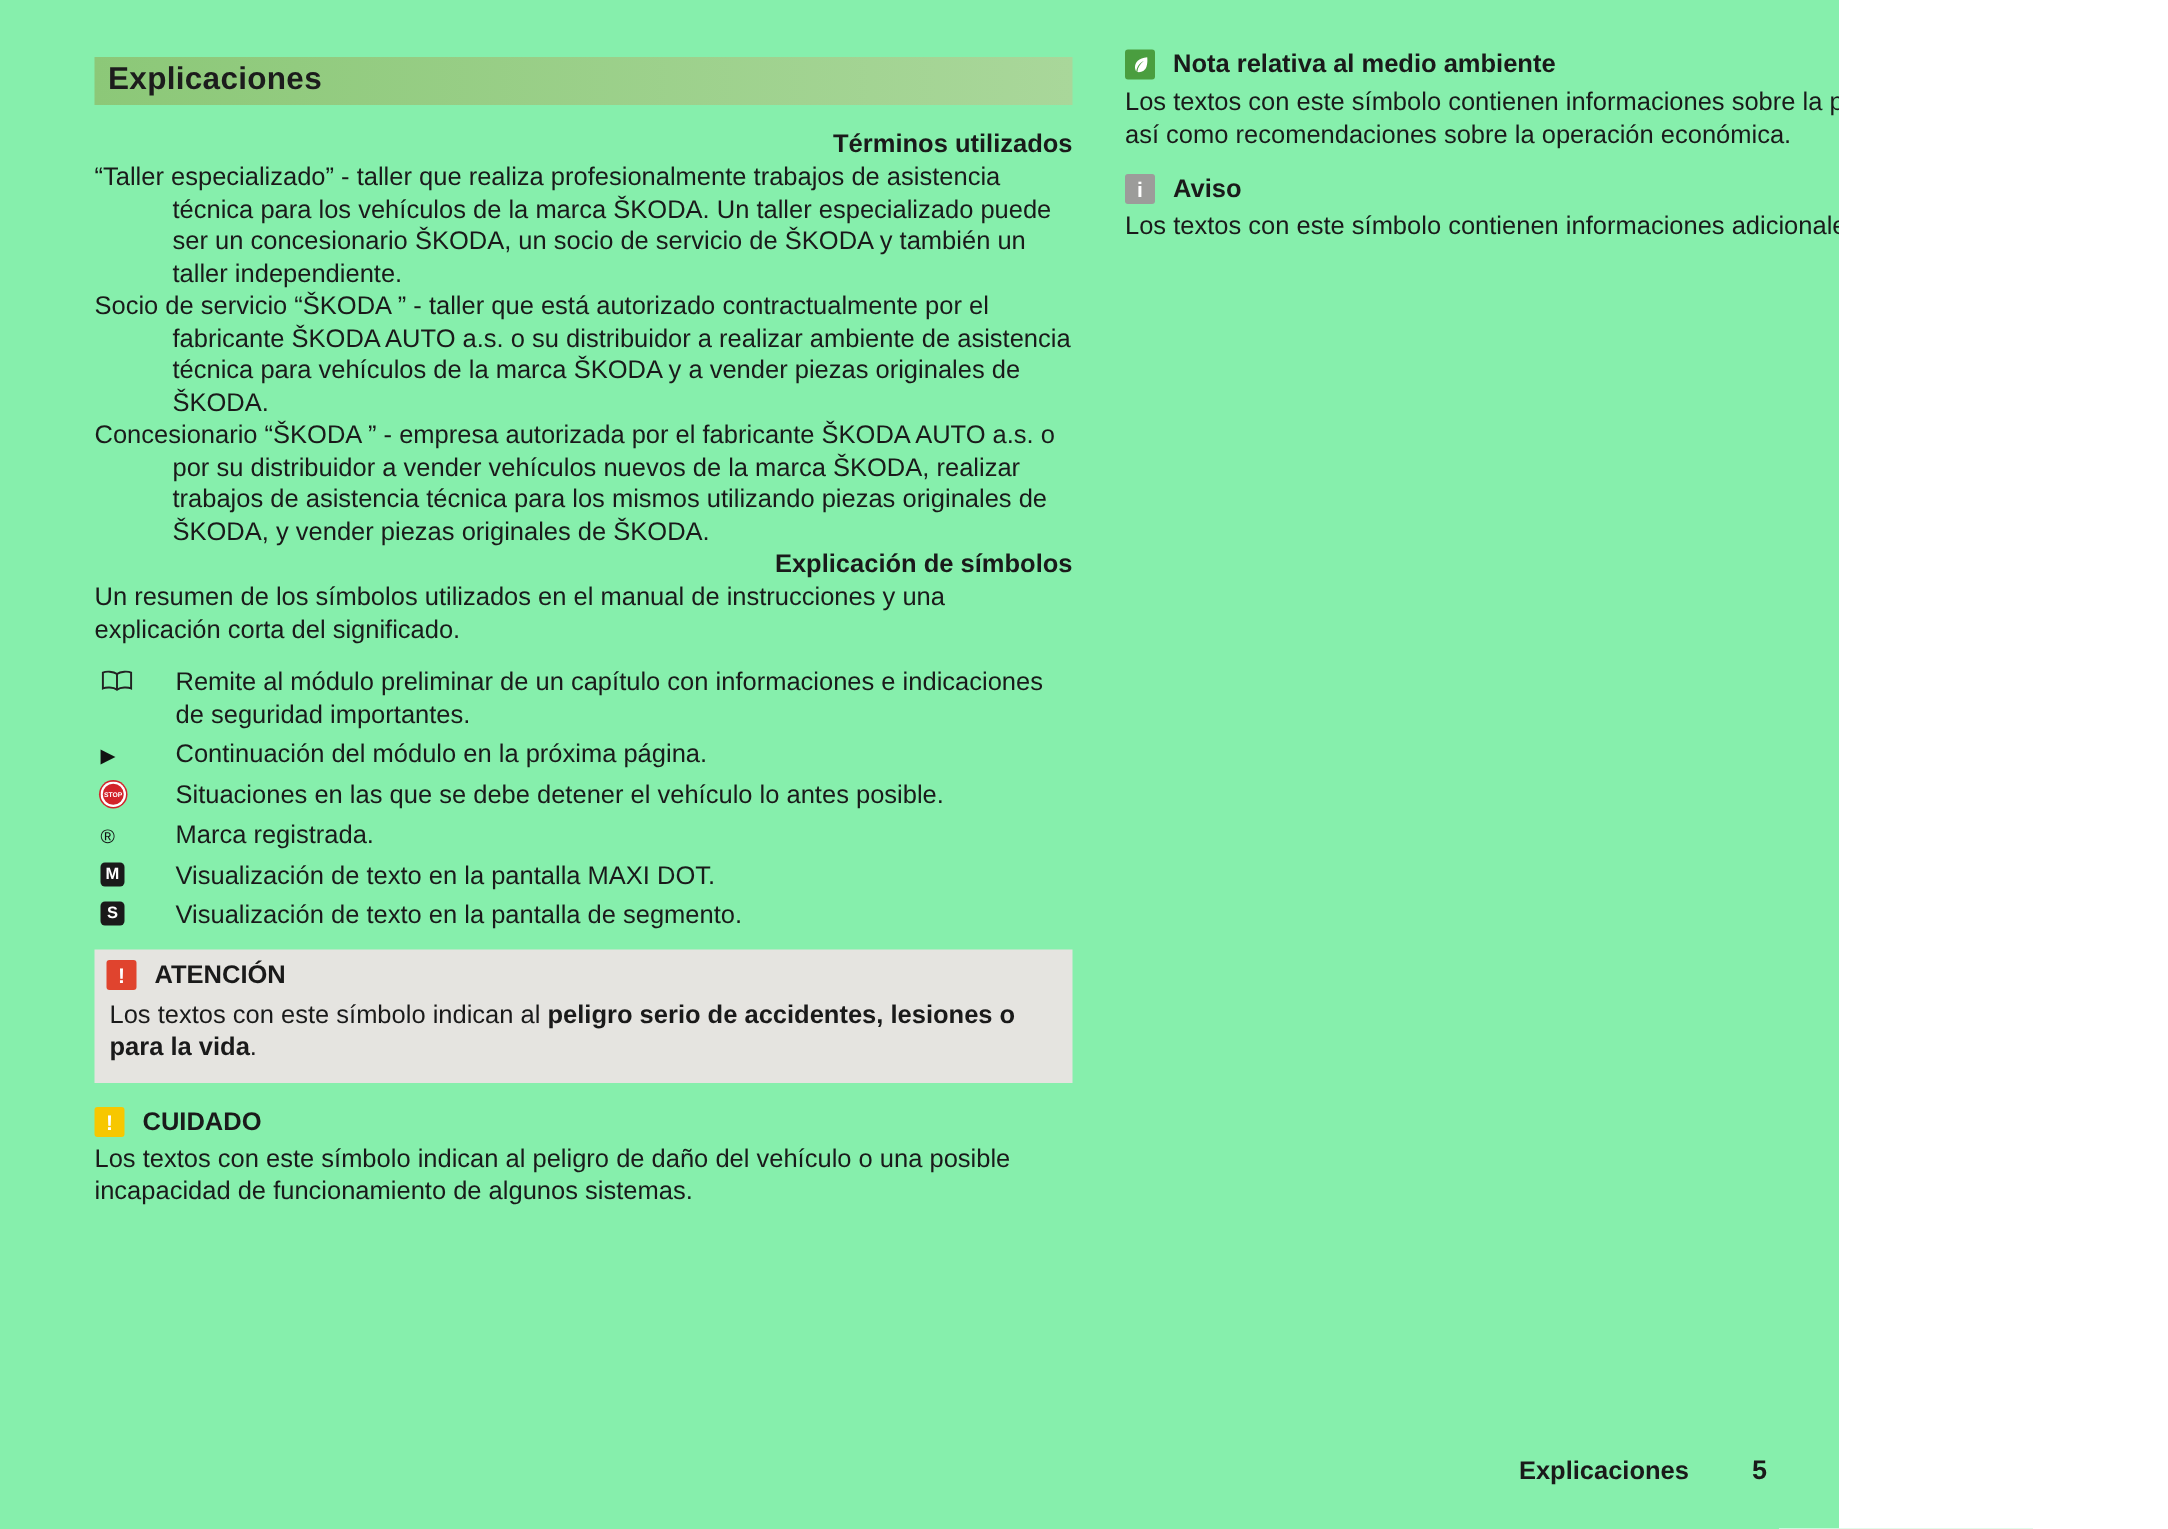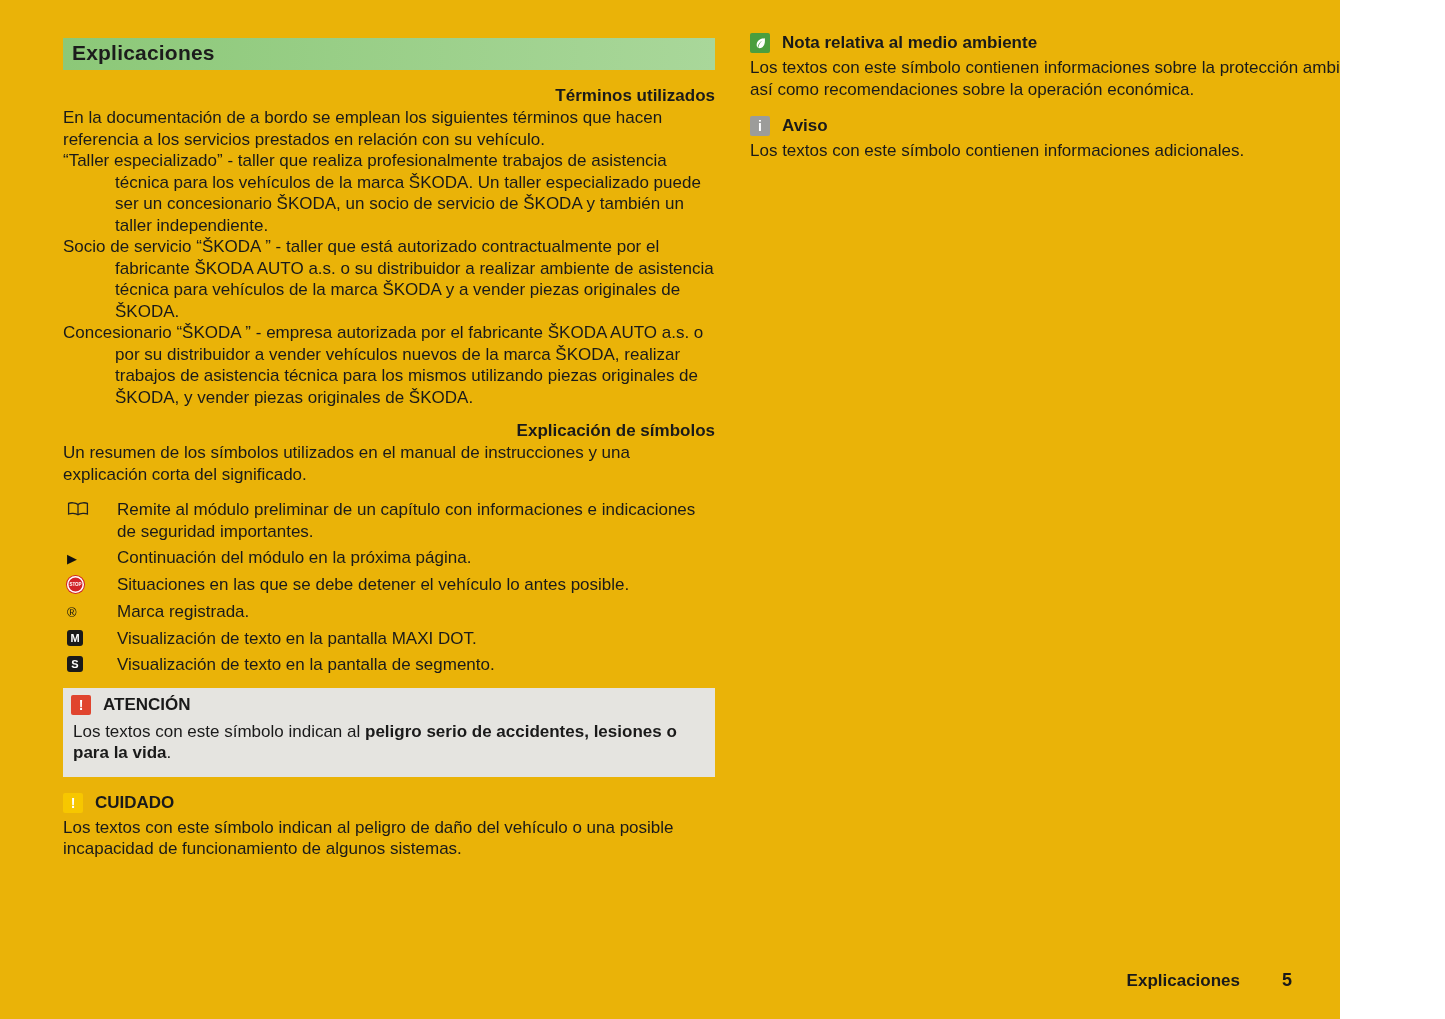--- a/index.html
+++ b/index.html
@@ -2,38 +2,38 @@
 <html style="--header_green: #8cc878; --header_green_light: #a9d79a; --attention_red: #e0442e; --caution_yellow: #f7c700; --env_green: #4a9e3f; --aviso_gray: #9c9c9a; --box_gray: #e5e4e0; --stop_red: #d2232a;"><head>
 <meta charset="utf-8">
 <style>
   * { margin:0; padding:0; box-sizing:border-box; }
   html,body { background:#ffffff; }
   body {
     font-family:"Liberation Sans", sans-serif;
     color:#1a1a1a;
     width:1445px; height:1019px;
   }
-  .page { position:relative; width:1340px; height:1019px; background:#eab308; overflow:hidden;text-decoration:underline; }
+  .page { position:relative; width:1226px; height:1019px; background:#86efac; overflow:hidden;text-decoration:underline; }
 
   .col-left  { position:absolute; left:63px;  top:38px; width:652px; }
   .col-right { position:absolute; left:750px; top:33px; width:645px; }
 
   .title-bar {
     background:linear-gradient(to right, var(--header_green,#8cc878), var(--header_green_light,#a9d79a));
     padding:3px 10px 5px 9px;
     margin-bottom:15px;
   }
   .title-bar .t { font-size:21px; font-weight:bold; color:#1c1c1c; letter-spacing:0.2px; }
 
   p, .hang, .sym-text, .box-text { font-size:17px; line-height:21.5px; }
   .hang { padding-left:52px; text-indent:-52px; }
 
   .h-bold { font-size:17px; font-weight:bold; line-height:22px;text-align:right; }
   .mt4  { margin-top:4px; }
-  .mt12 { margin-top:12px; }
+  .mt12 { }
   .mt14 { margin-top:14px; }
   .mt16 { margin-top:16px; }
 
   
   .sym-row { display:flex; align-items:flex-start; margin-bottom:5px;gap:12px; }
   .sym-icon { flex:0 0 42px; width:42px; padding-left:4px; padding-top:2px; display:flex; }
   .sym-text { flex:1; }
 
   .tri { font-size:13px; line-height:20px; color:#111; }
   .reg { font-size:13px; line-height:20px; color:#111; }
@@ -87,21 +87,20 @@
 
 <div class="page">
 
   <div class="col-left">
 
     <div class="title-bar">
       <span class="t">Explicaciones</span>
     </div>
 
     <div class="h-bold">Términos utilizados</div>
-    <p>En la documentación de a bordo se emplean los siguientes términos que hacen referencia a los servicios prestados en relación con su vehículo.</p>
 
     <p class="hang">“Taller especializado”  - taller que realiza profesionalmente trabajos de asistencia técnica para los vehículos de la marca ŠKODA. Un taller especializado puede ser un concesionario ŠKODA, un socio de servicio de ŠKODA y también un taller independiente.</p>
     <p class="hang">Socio de servicio “ŠKODA ”  - taller que está autorizado contractualmente por el fabricante ŠKODA AUTO a.s. o su distribuidor a realizar ambiente de asistencia técnica para vehículos de la marca ŠKODA y a vender piezas originales de ŠKODA.</p>
     <p class="hang">Concesionario “ŠKODA ”  - empresa autorizada por el fabricante ŠKODA AUTO a.s. o por su distribuidor a vender vehículos nuevos de la marca ŠKODA, realizar trabajos de asistencia técnica para los mismos utilizando piezas originales de ŠKODA, y vender piezas originales de ŠKODA.</p>
 
     <div class="h-bold mt12">Explicación de símbolos</div>
     <p>Un resumen de los símbolos utilizados en el manual de instrucciones y una explicación corta del significado.</p>
 
     <div class="mt14">
 

